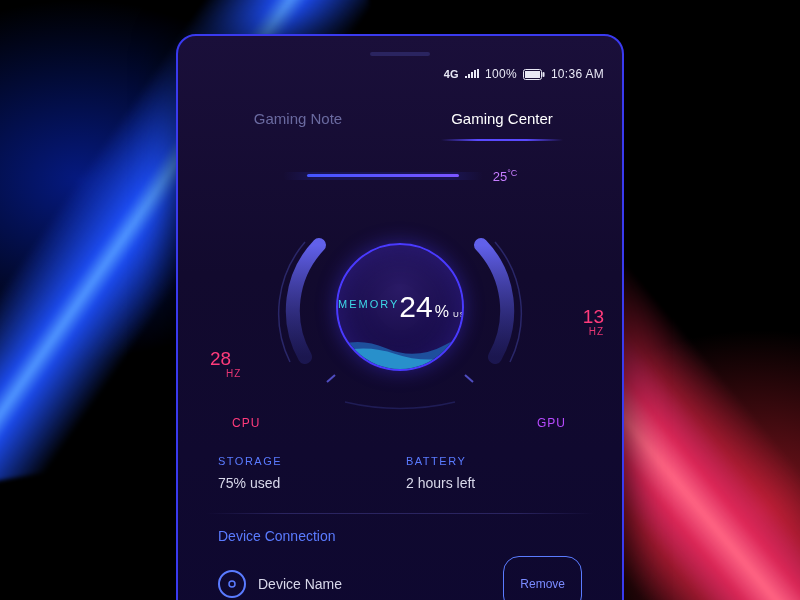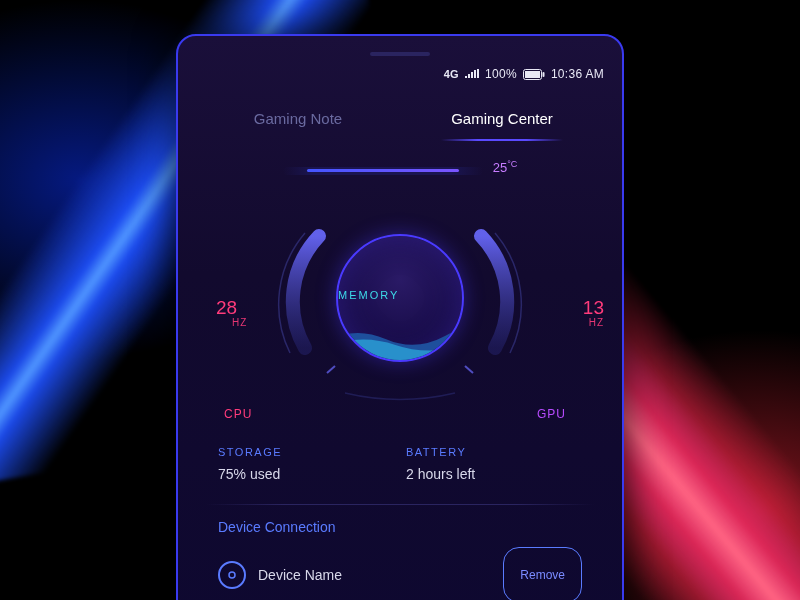--- a/index.html
+++ b/index.html
@@ -71,21 +71,21 @@
   }
   .tab.active { color: #fff; font-weight: 500; }
   .tab.active::after {
     content: ''; position: absolute; left: 20%; right: 20%; bottom: 0;
     height: 2px;
     background: linear-gradient(90deg, transparent, #5a4aff 30%, #5a4aff 70%, transparent);
   }
 
   
   .temp-row {
-    margin-top: 18px; display: flex; align-items: flex-end; justify-content: center;
+    margin-top: 27px; display: flex; align-items: center; justify-content: center;
     gap: 10px; position: relative;
   }
   .temp-bar {
     width: 200px; height: 8px; position: relative;
     background: linear-gradient(90deg, transparent, #1a1550 15%, #1a1550 85%, transparent);
     border-radius: 4px;
   }
   .temp-bar::before {
     content:''; position:absolute; left:12%; right:12%; top:2px; height:3px;
     background: linear-gradient(90deg, #4455ff, #7a55ff);
@@ -99,28 +99,28 @@
   
   .gauge-wrap {
     position: relative; height: 250px; margin-top: 8px;
   }
   .gauge-svg {
     position: absolute; left: 50%; top: 46%; transform: translate(-50%,-50%);
   }
   .side-stat {
     position: absolute; top: 115px; text-align: left;
   }
-  .side-stat.left { left: 20px; color: #ff3b7b; }
+  .side-stat.left { left: 14px; color: #ff3b7b; margin-top: 42px; }
   .side-stat.right { right: 0; color: #ff3b7b; text-align: right;}
   .side-stat .num { font-size: 19px; font-weight: 400; line-height: 1; }
   .side-stat .unit { font-size: 10px; letter-spacing: 1px; opacity: 0.9; padding-left: 16px; }
   .side-label {
     position: absolute; bottom: 12px; font-size: 12px; letter-spacing: 1px;
   }
-  .side-label.left { left: 28px; color: #ff3b7b; margin-top: 23px; }
+  .side-label.left { left: 36px; color: #ff3b7b; margin-top: 23px; }
   .side-label.right { right: 38px; color: #b84bff; }
 
   .center-circle {
     position: absolute; left:50%; top:46%; transform: translate(-50%,-50%);
     width: 128px; height: 128px; border-radius: 50%;
     background: radial-gradient(circle at 50% 35%, #2a1a66, #150a44 70%);
     border: 2px solid #4a3aff;
     box-shadow: 0 0 20px rgba(74,58,255,0.4), inset 0 0 30px rgba(60,40,160,0.6);
     overflow: hidden;
     display: flex; align-items: center; justify-content: space-between;
@@ -231,20 +231,25 @@
       <g stroke="#6a6aff" stroke-width="2" opacity="0.7">
         <line x1="82" y1="195" x2="90" y2="188"></line>
         <line x1="228" y1="195" x2="220" y2="188"></line>
       </g>
 
       <path d="M 100 215 Q 155 228 210 215" fill="none" stroke="#2a2a70" stroke-width="1.5" opacity="0.6"></path>
     </svg>
 
     <div class="center-circle">
       <div class="mem-label">MEMORY</div>
+      <div class="mem-val">
+        <span>24</span>
+          <span class="pct">%</span>
+          <span class="used">USED</span>
+      </div>
       <div class="wave">
         <svg viewBox="0 0 150 44" preserveAspectRatio="none">
           <path d="M0 20 Q 30 5 60 18 T 120 15 T 150 20 V44 H0 Z" fill="#1e5aa8" opacity="0.85"></path>
           <path d="M0 26 Q 35 12 70 24 T 150 22 V44 H0 Z" fill="#2a9bd4" opacity="0.85"></path>
         </svg>
       </div>
     </div>
 
     <div class="side-stat left">
       <div class="num">28</div>

